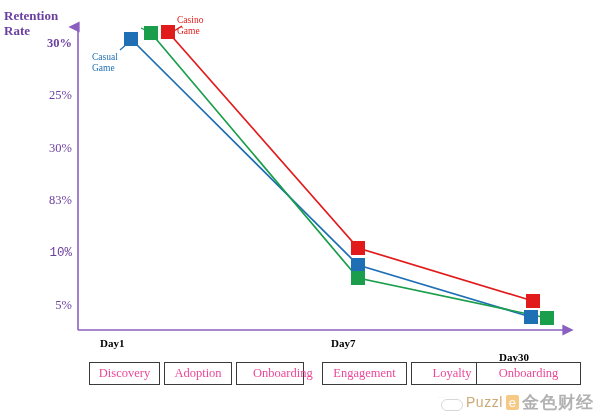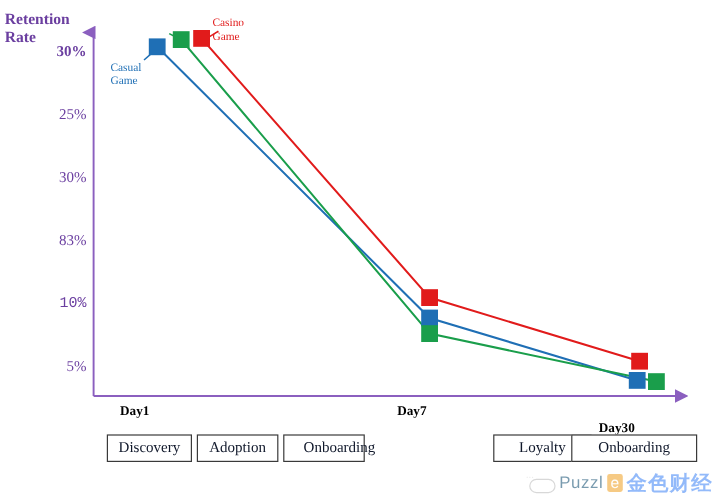--- a/index.html
+++ b/index.html
@@ -40,21 +40,21 @@
     color:#000000;
     font-family:"Liberation Serif", serif;
   }
 
   .stage-box{
     position:absolute;
     box-sizing:border-box;
     border:1px solid #3a3a3a;
     background:#ffffff;
     font-size:12.5px;
-    color:#0f172a;
+    color:#ec4899;
     font-family:"Liberation Serif", serif;
     text-align:center;
     line-height:21px;
     height:23px;
     white-space:nowrap;
   }
 
   .series-label{
     position:absolute;
     font-size:9.5px;
@@ -75,27 +75,27 @@
   .wm-cloud{
     width:22px;height:14px;
     position:relative;
   }
   .wm-cloud:before{
     content:"";position:absolute;left:0;top:4px;
     width:20px;height:10px;border-radius:6px;
     border:1.5px solid #b9b9b9;
   }
   .wm-dots{position:absolute;left:-3px;top:-1px;font-size:7px;color:#c2c2c2;}
-  .wm-text{font-family:"Liberation Sans", sans-serif;font-size:14px;color:#0c4a6e;letter-spacing:.5px;}
+  .wm-text{font-family:"Liberation Sans", sans-serif;font-size:14px;color:#a16207;letter-spacing:.5px;}
   .wm-badge{
     display:inline-block;background:#f0a020;color:#fff;
     font-family:"Liberation Sans", sans-serif;font-size:13px;
     padding:0 3px;border-radius:2px;
   }
-  .wm-cn{font-family:"Liberation Sans", sans-serif;font-size:17px;color:#3b82f6;font-weight:bold;letter-spacing:1px;}
+  .wm-cn{font-family:"Liberation Sans", sans-serif;font-size:17px;color:#737373;font-weight:bold;letter-spacing:1px;}
 </style>
 </head>
 <body>
 
 <div id="chart-root">
 
   <div class="axis-title">Retention Rate</div>
 
   <svg width="600" height="419" style="position:absolute;left:0;top:0;">
     <defs>
@@ -144,20 +144,21 @@
   <div class="xtick" style="left:100px;top:337px;width:56px;">Day1</div>
   <div class="xtick" style="left:331px;top:337px;width:56px;">Day7</div>
   <div class="xtick" style="left:499px;top:337px;width:56px;margin-top:14px;">Day30</div>
 
   <div class="series-label" style="left:92px;top:52px;color:#1f6fb5;width:44px;white-space:normal;">Casual Game</div>
   <div class="series-label" style="left:177px;top:15px;color:#e11b1b;width:42px;white-space:normal;">Casino Game</div>
 
   <div class="stage-box" style="left:89px;top:362px;width:71px;">Discovery</div>
   <div class="stage-box" style="left:164px;top:362px;width:68px;">Adoption</div>
   <div class="stage-box" style="left:236px;top:362px;width:68px;padding-left:16px;">Onboarding</div>
+  <div class="stage-box" style="left:322px;top:362px;width:85px;">Engagement</div>
   <div class="stage-box" style="left:411px;top:362px;width:82px;">Loyalty</div>
   <div class="stage-box" style="left:476px;top:362px;width:105px;">Onboarding</div>
 
   <div class="watermark">
     <div class="wm-cloud">
       <span class="wm-dots">···</span>
     </div>
     <span class="wm-text">Puzzl</span>
     <span class="wm-badge">e</span>
     <span class="wm-cn">金色财经</span>

